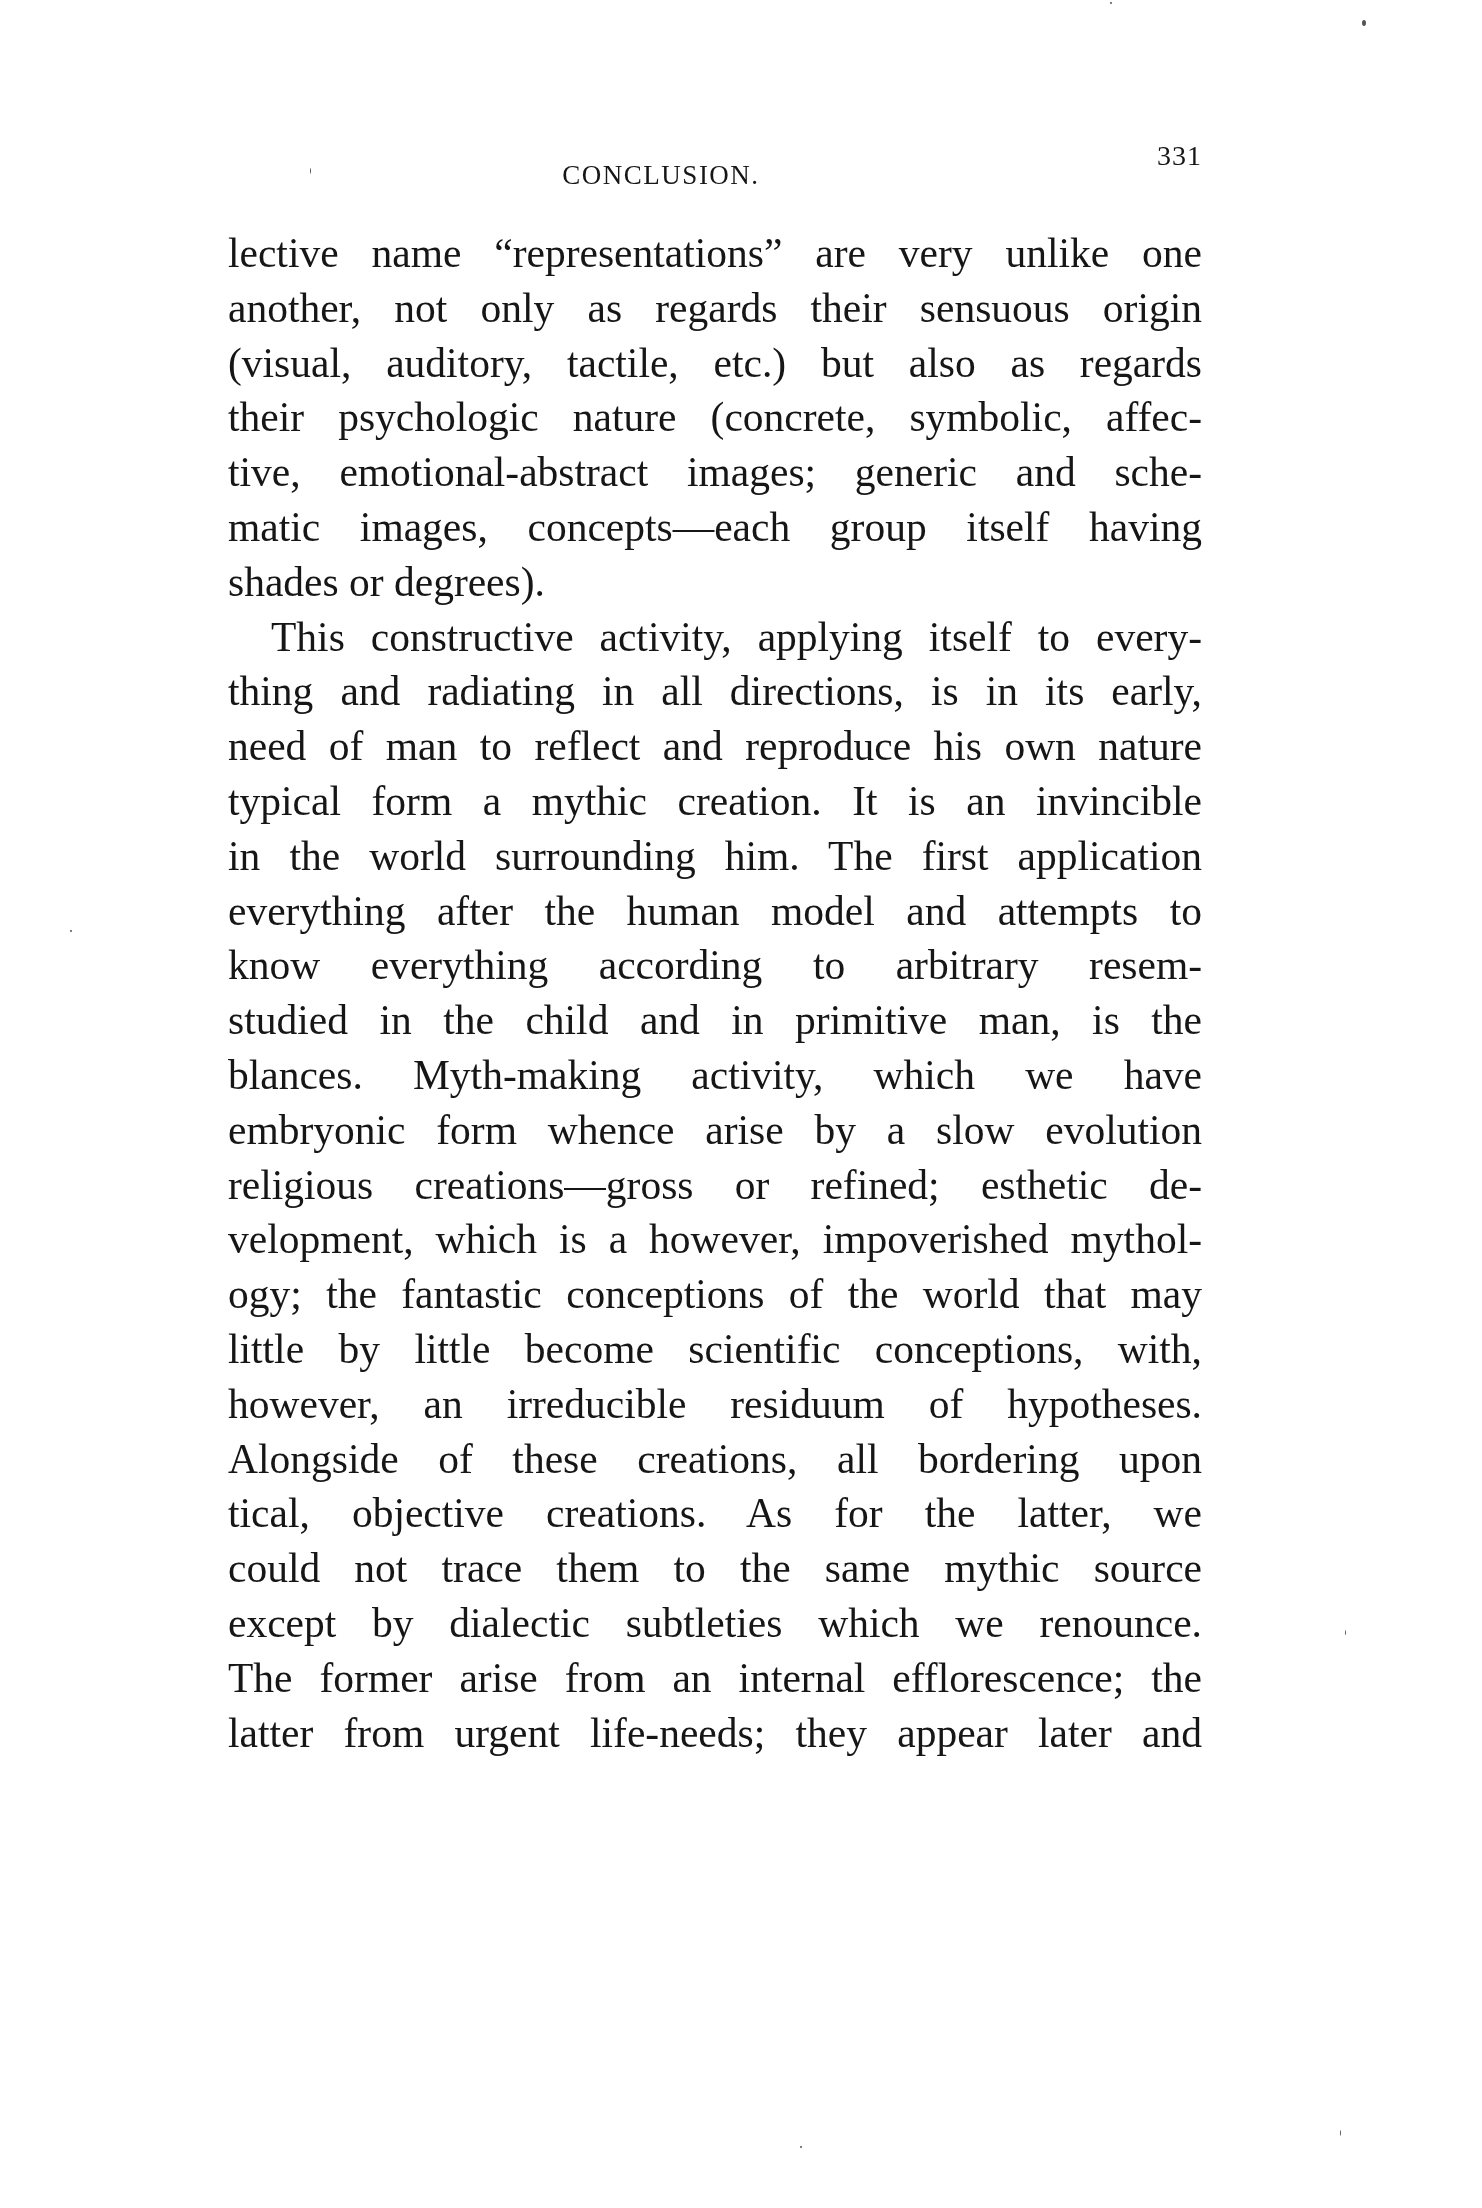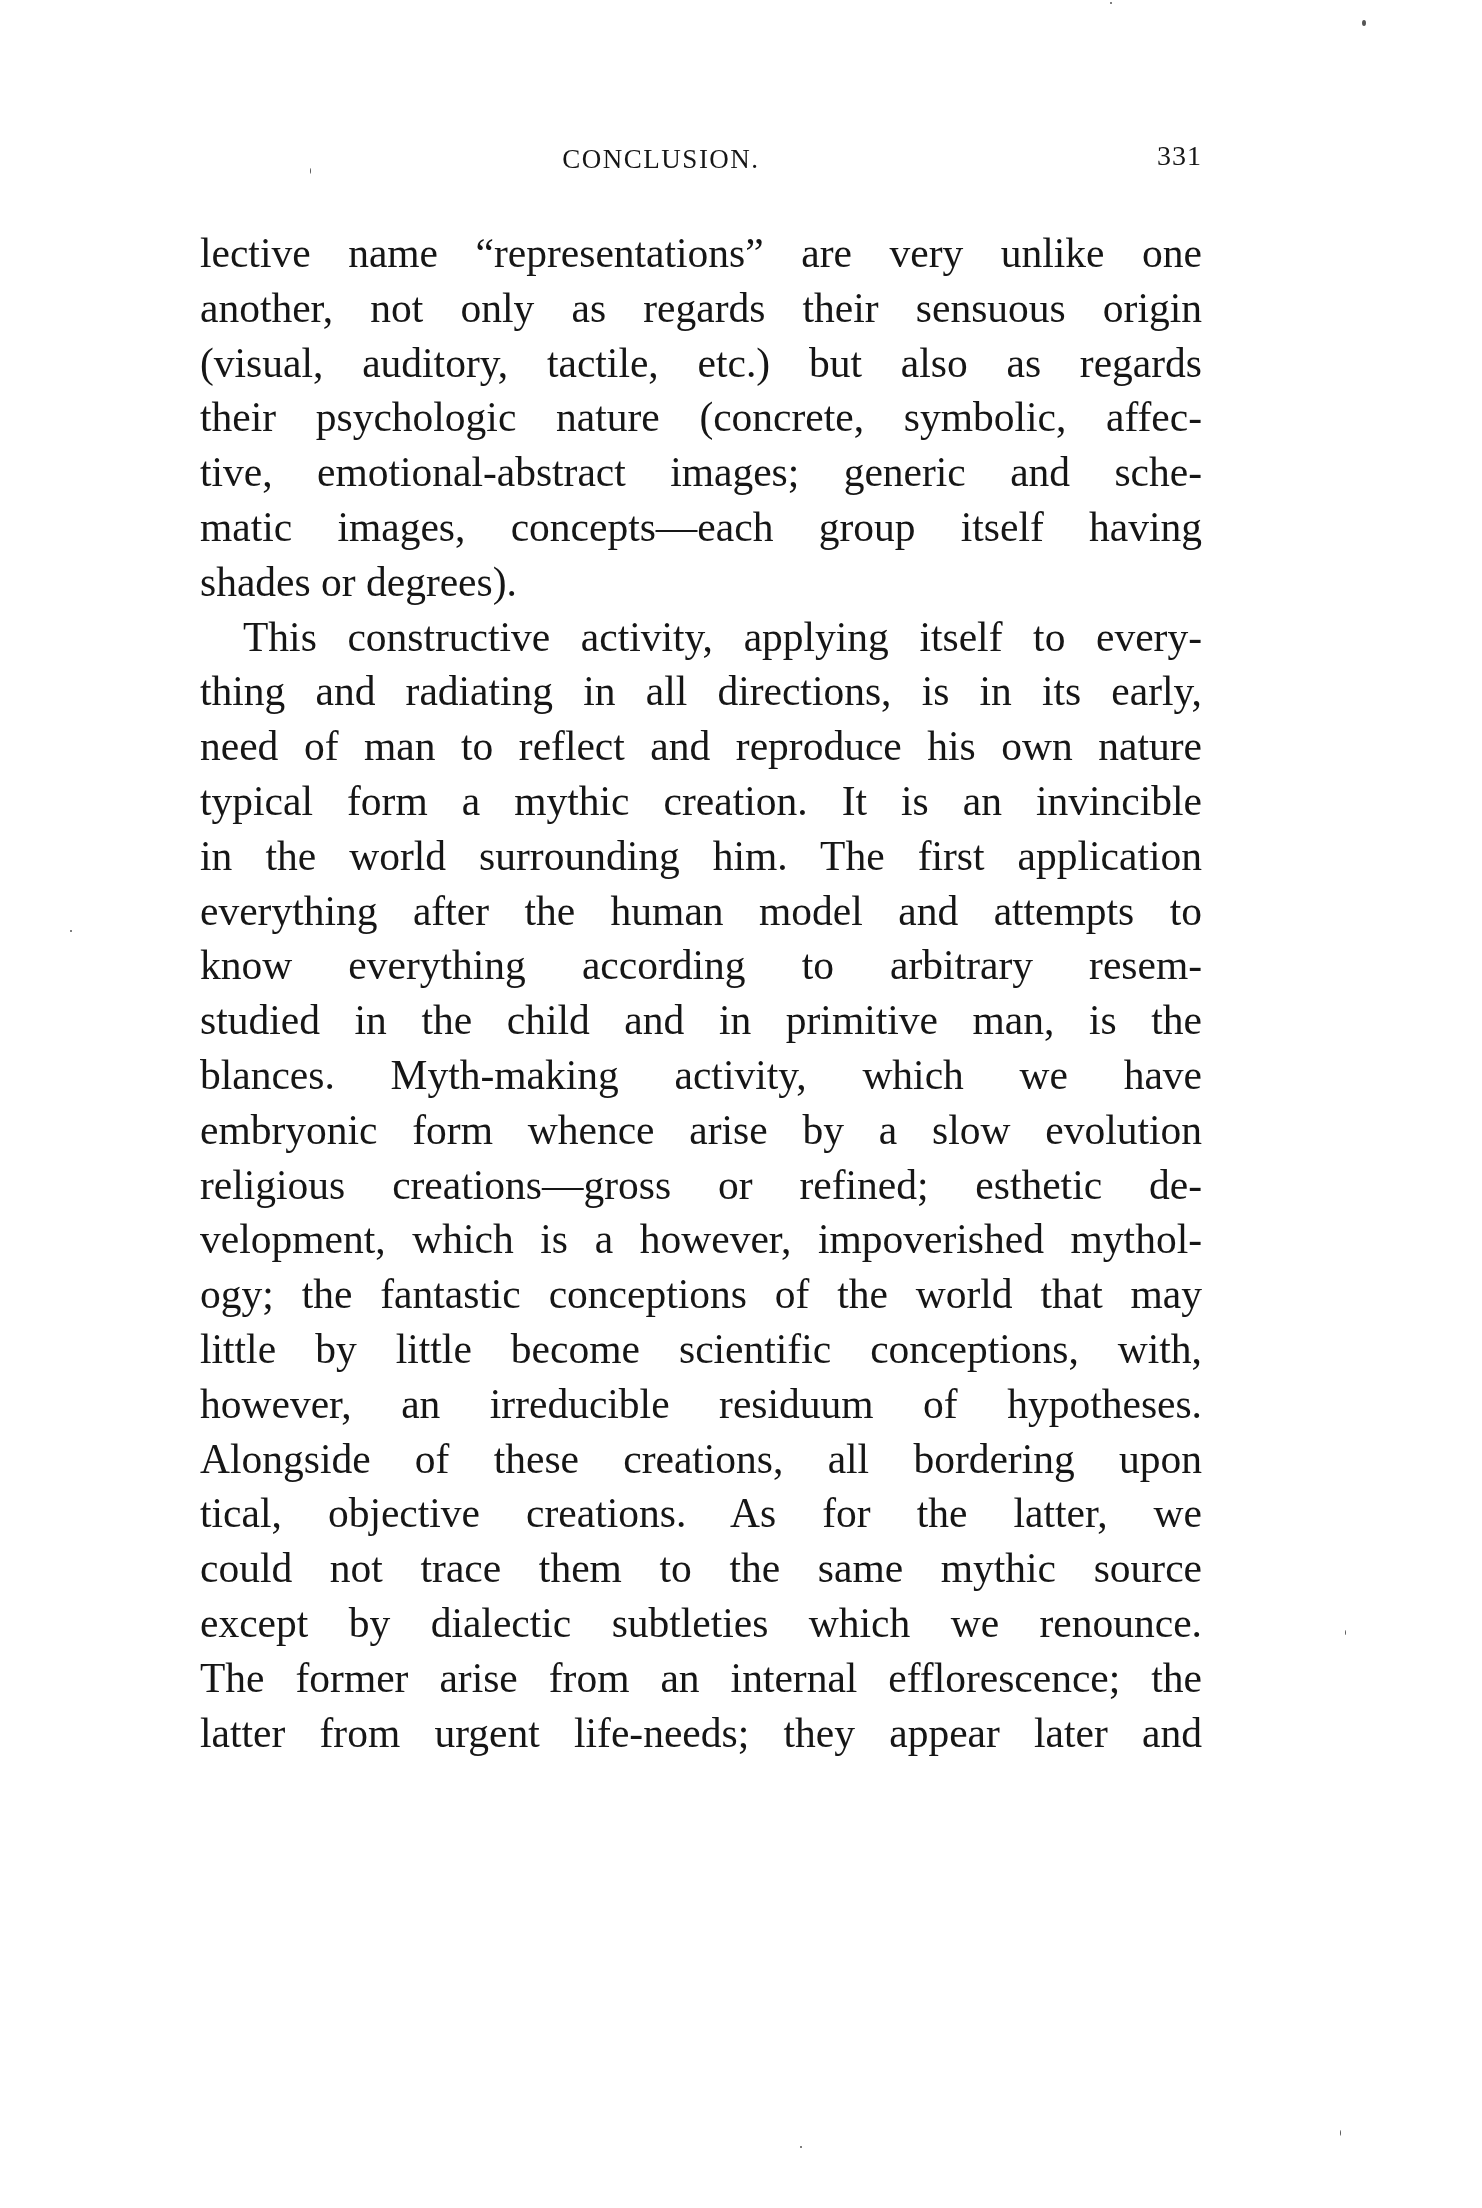--- a/index.html
+++ b/index.html
@@ -28,21 +28,21 @@
       width: 1002px;
       height: 50px;
     }
     .running-title {
       position: absolute;
       left: 0;
       right: 0;
       text-align: center;
       font-size: 27px;
       letter-spacing: 1.5px;
-      top: 6px;
+      top: 22px;
       padding-right: 80px;
     }
     .page-number {
       position: absolute;
       right: 0;
       top: 2px;
       font-size: 28px;
       letter-spacing: 1px;
     }
     .body-text {
@@ -52,20 +52,21 @@
       width: 1002px;
       font-size: 41.5px;
       line-height: 54.8px;
     }
     .line {
       display: block;
       height: 54.8px;
       white-space: nowrap;
       text-align: justify;
       text-align-last: justify;
+      margin-left: 28px;
     }
     .line.last-of-para {
       text-align-last: left;
     }
     .line.indent {
       padding-left: 43px;
     }
     .speck {
       position: absolute;
       background: #555;

